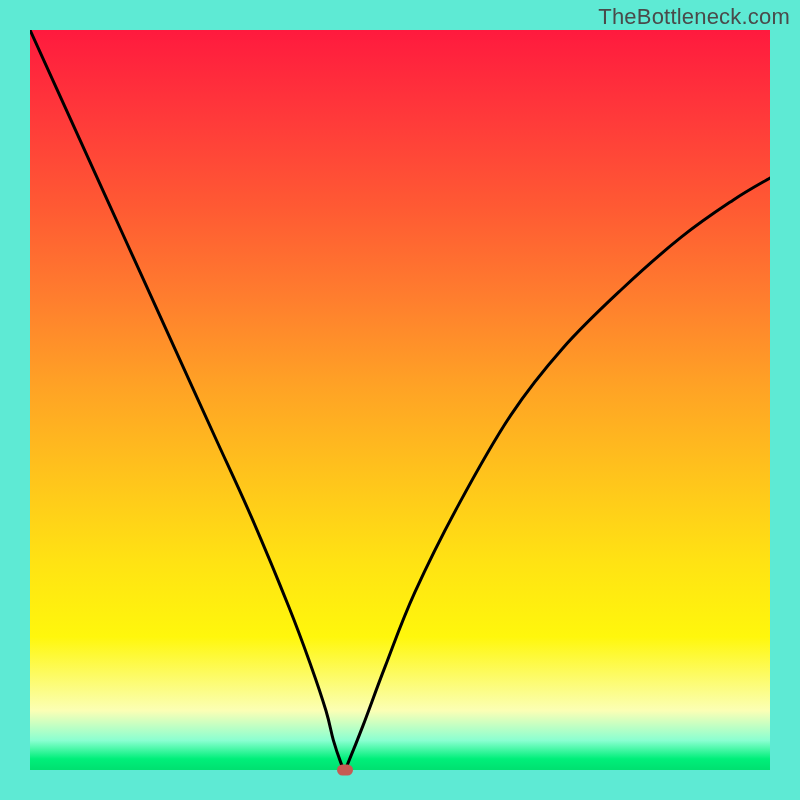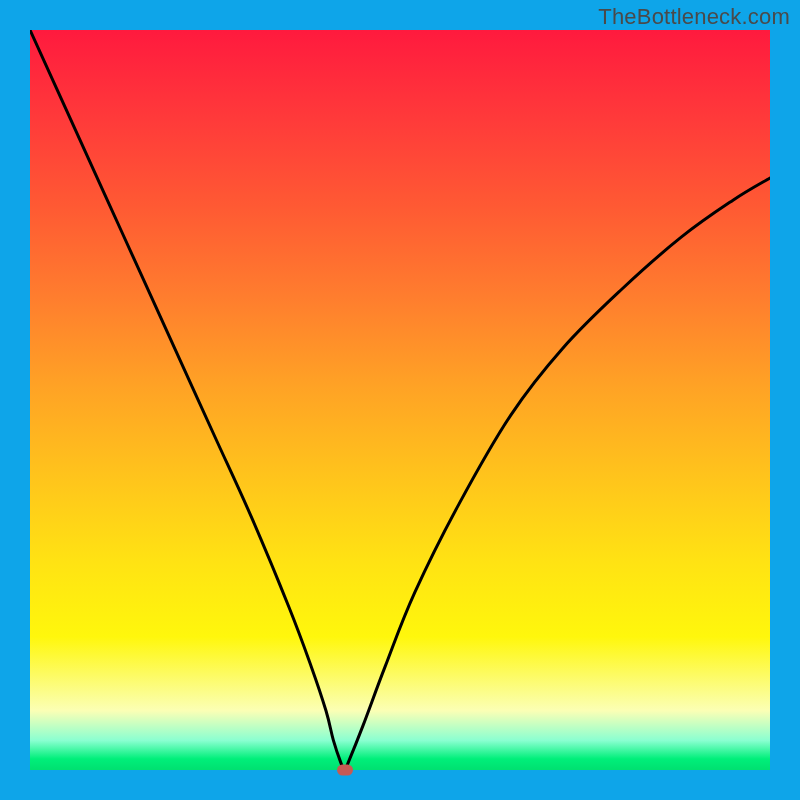--- a/index.html
+++ b/index.html
@@ -1,20 +1,20 @@
 <!DOCTYPE html>
 <html><head>
 <meta charset="utf-8">
 <style>
   * { margin: 0; padding: 0; box-sizing: border-box; }
   html, body { width: 800px; height: 800px; overflow: hidden; background: #000; }
   .outer {
     width: 800px;
     height: 800px;
-    background: #0ea5e9;
+    background: #5eead4;
     position: relative;
   }
   .watermark {
     position: absolute;
     top: 4px;
     right: 10px;
     font-family: Arial, Helvetica, sans-serif;
     font-size: 22px;
     color: #4a4a4a;
     font-weight: 500;

